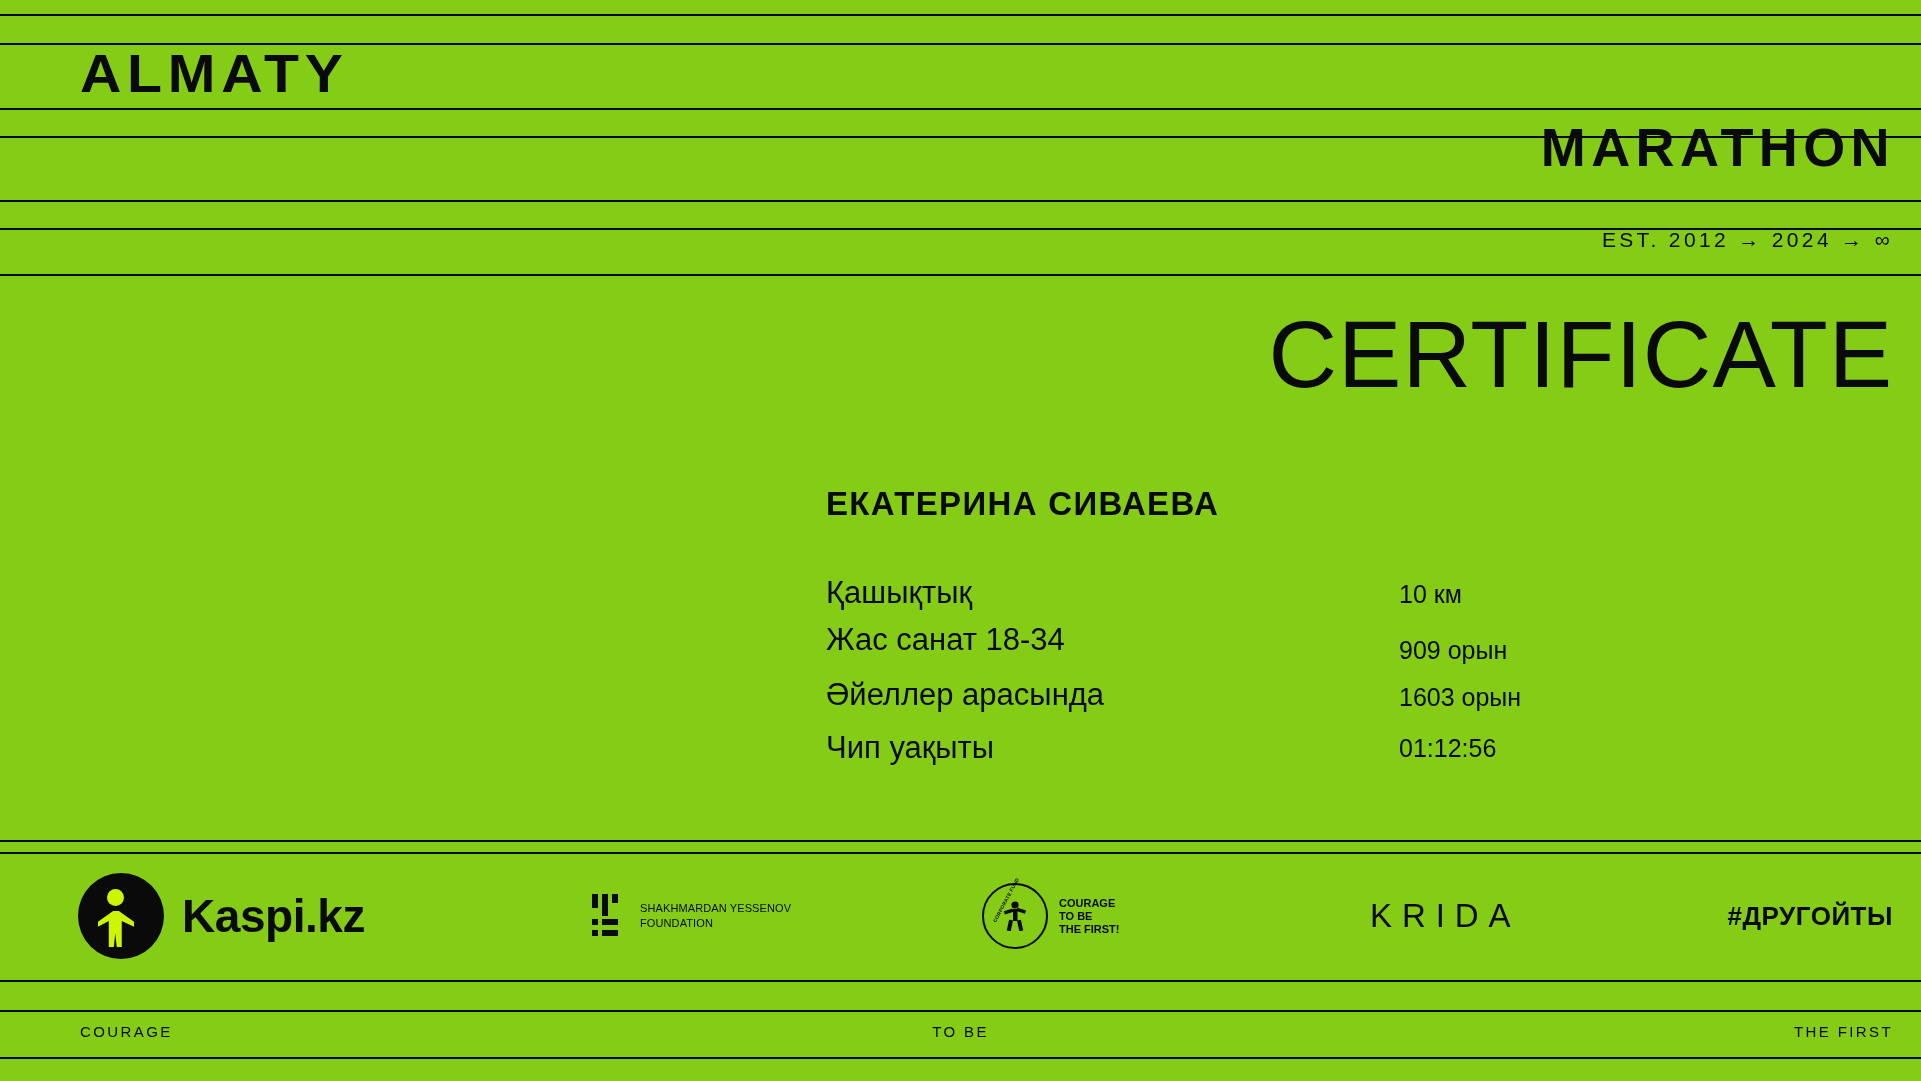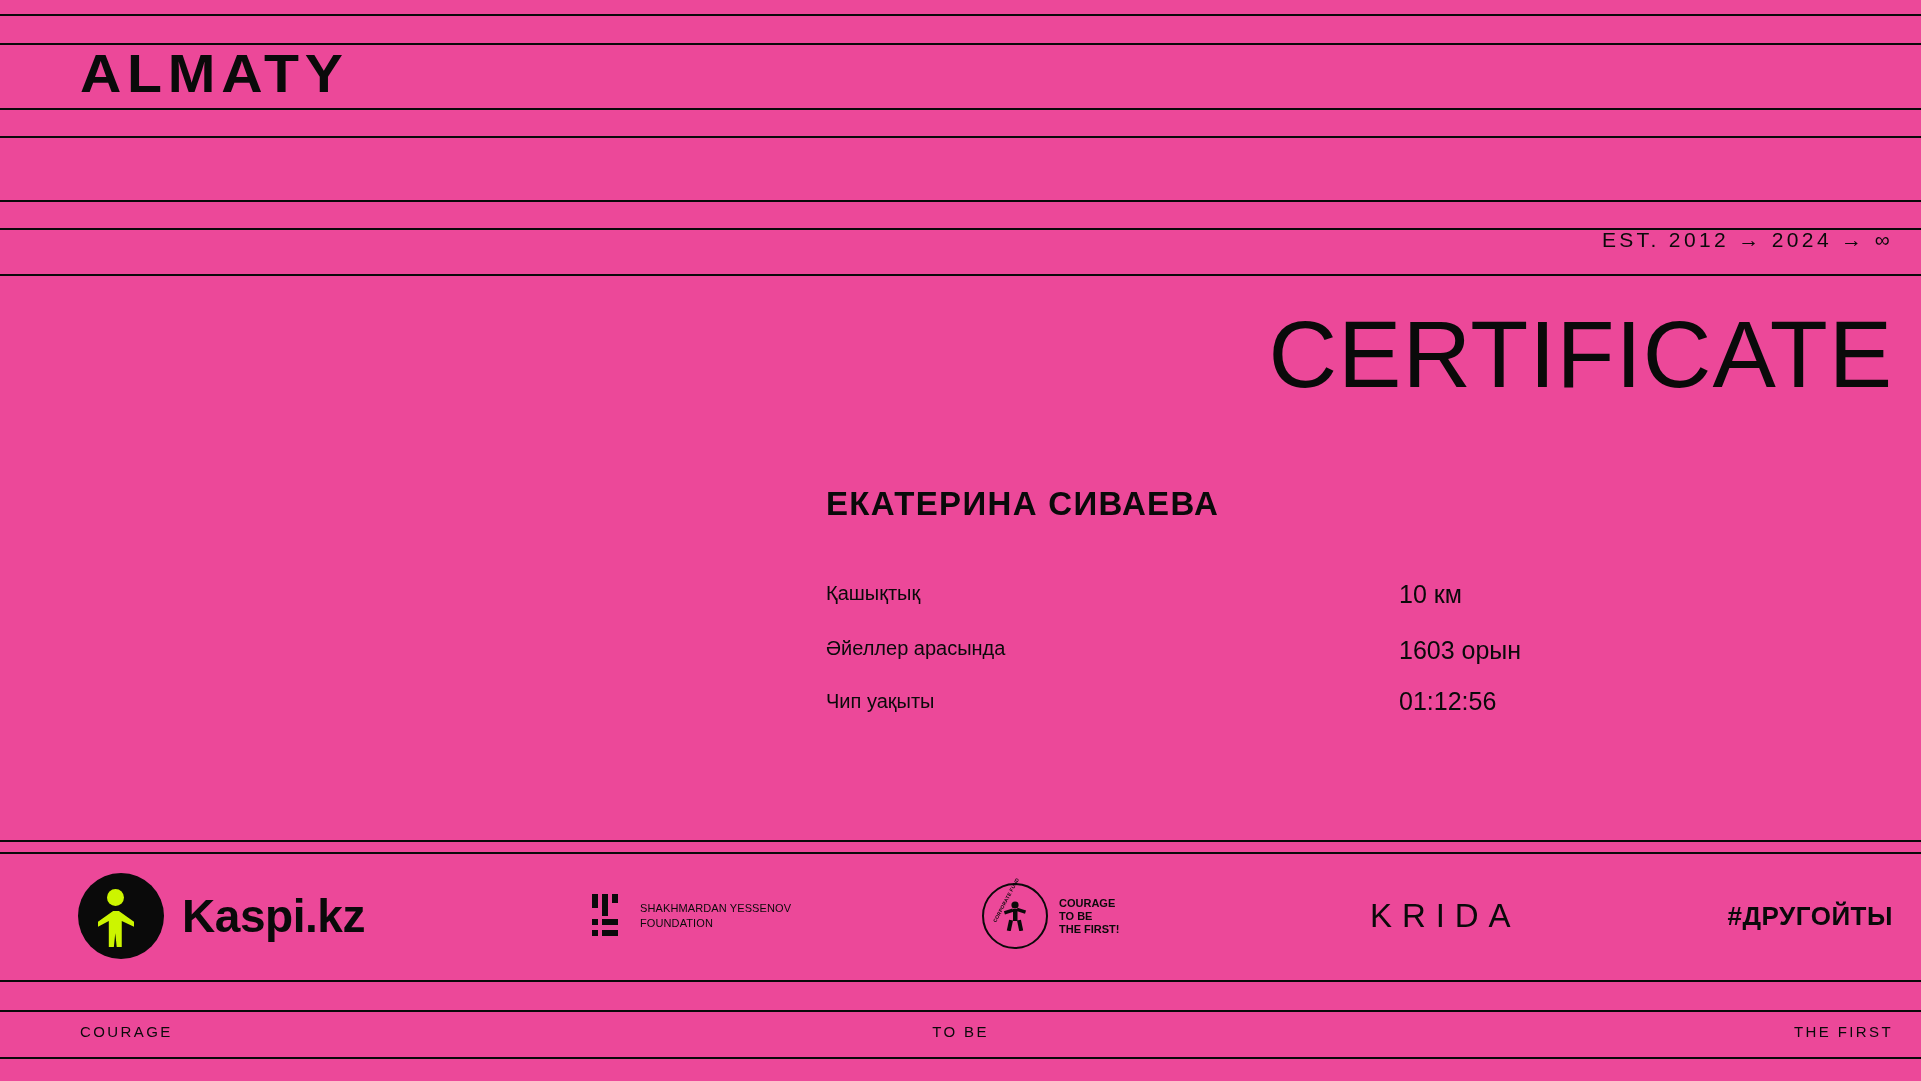--- a/index.html
+++ b/index.html
@@ -14,21 +14,21 @@
     font-family: "Liberation Sans", sans-serif;
     color: #0a0a0a;
     position: relative;
   }
 
   .cert {
     position: absolute;
     left: 0; top: 0;
     width: 1921px;
     height: 1081px;
-    background: #ec4899;
+    background: #84cc16;
   }
 
   
   .rule {
     position: absolute;
     left: 0;
     width: 1921px;
     height: 2px;
     background: #0a0a0a;
   }
@@ -103,21 +103,21 @@
     width: 800px;
   }
   .res-row {
     position: relative;
     height: 47px;
   }
   .res-label {
     position: absolute;
     left: 0;
     top: 0;
-    font-size: 20px;
+    font-size: 31px;
     line-height: 30px;
     font-weight: 400;
     white-space: nowrap;
   }
   .res-value {
     position: absolute;
     left: 573px;
     top: 0;
     font-size: 25px;
     line-height: 30px;
@@ -290,31 +290,36 @@
   <div class="rule thin" style="top:14px"></div>
   <div class="rule thin" style="top:43px"></div>
   <div class="rule thin" style="top:108px"></div>
   <div class="rule thin" style="top:136px"></div>
   <div class="rule thin" style="top:200px"></div>
   <div class="rule thin" style="top:228px"></div>
   <div class="rule" style="top:274px"></div>
 
   <div class="wordmark" id="almaty-word">ALMATY</div>
 
+  <div class="wordmark" id="marathon-word">MARATHON</div>
 
   <div id="est-line">EST. 2012 → 2024 → ∞</div>
 
   <div id="cert-title">CERTIFICATE</div>
 
   <div id="participant-name">ЕКАТЕРИНА СИВАЕВА</div>
 
   <div class="results">
     <div class="res-row r0">
       <div class="res-label">Қашықтық</div>
       <div class="res-value">10 км</div>
+    </div>
+    <div class="res-row r1">
+      <div class="res-label">Жас санат 18-34</div>
+      <div class="res-value">909 орын</div>
     </div>
     <div class="res-row r2">
       <div class="res-label">Әйеллер арасында</div>
       <div class="res-value">1603 орын</div>
     </div>
     <div class="res-row r4">
       <div class="res-label">Чип уақыты</div>
       <div class="res-value">01:12:56</div>
     </div>
   </div>

